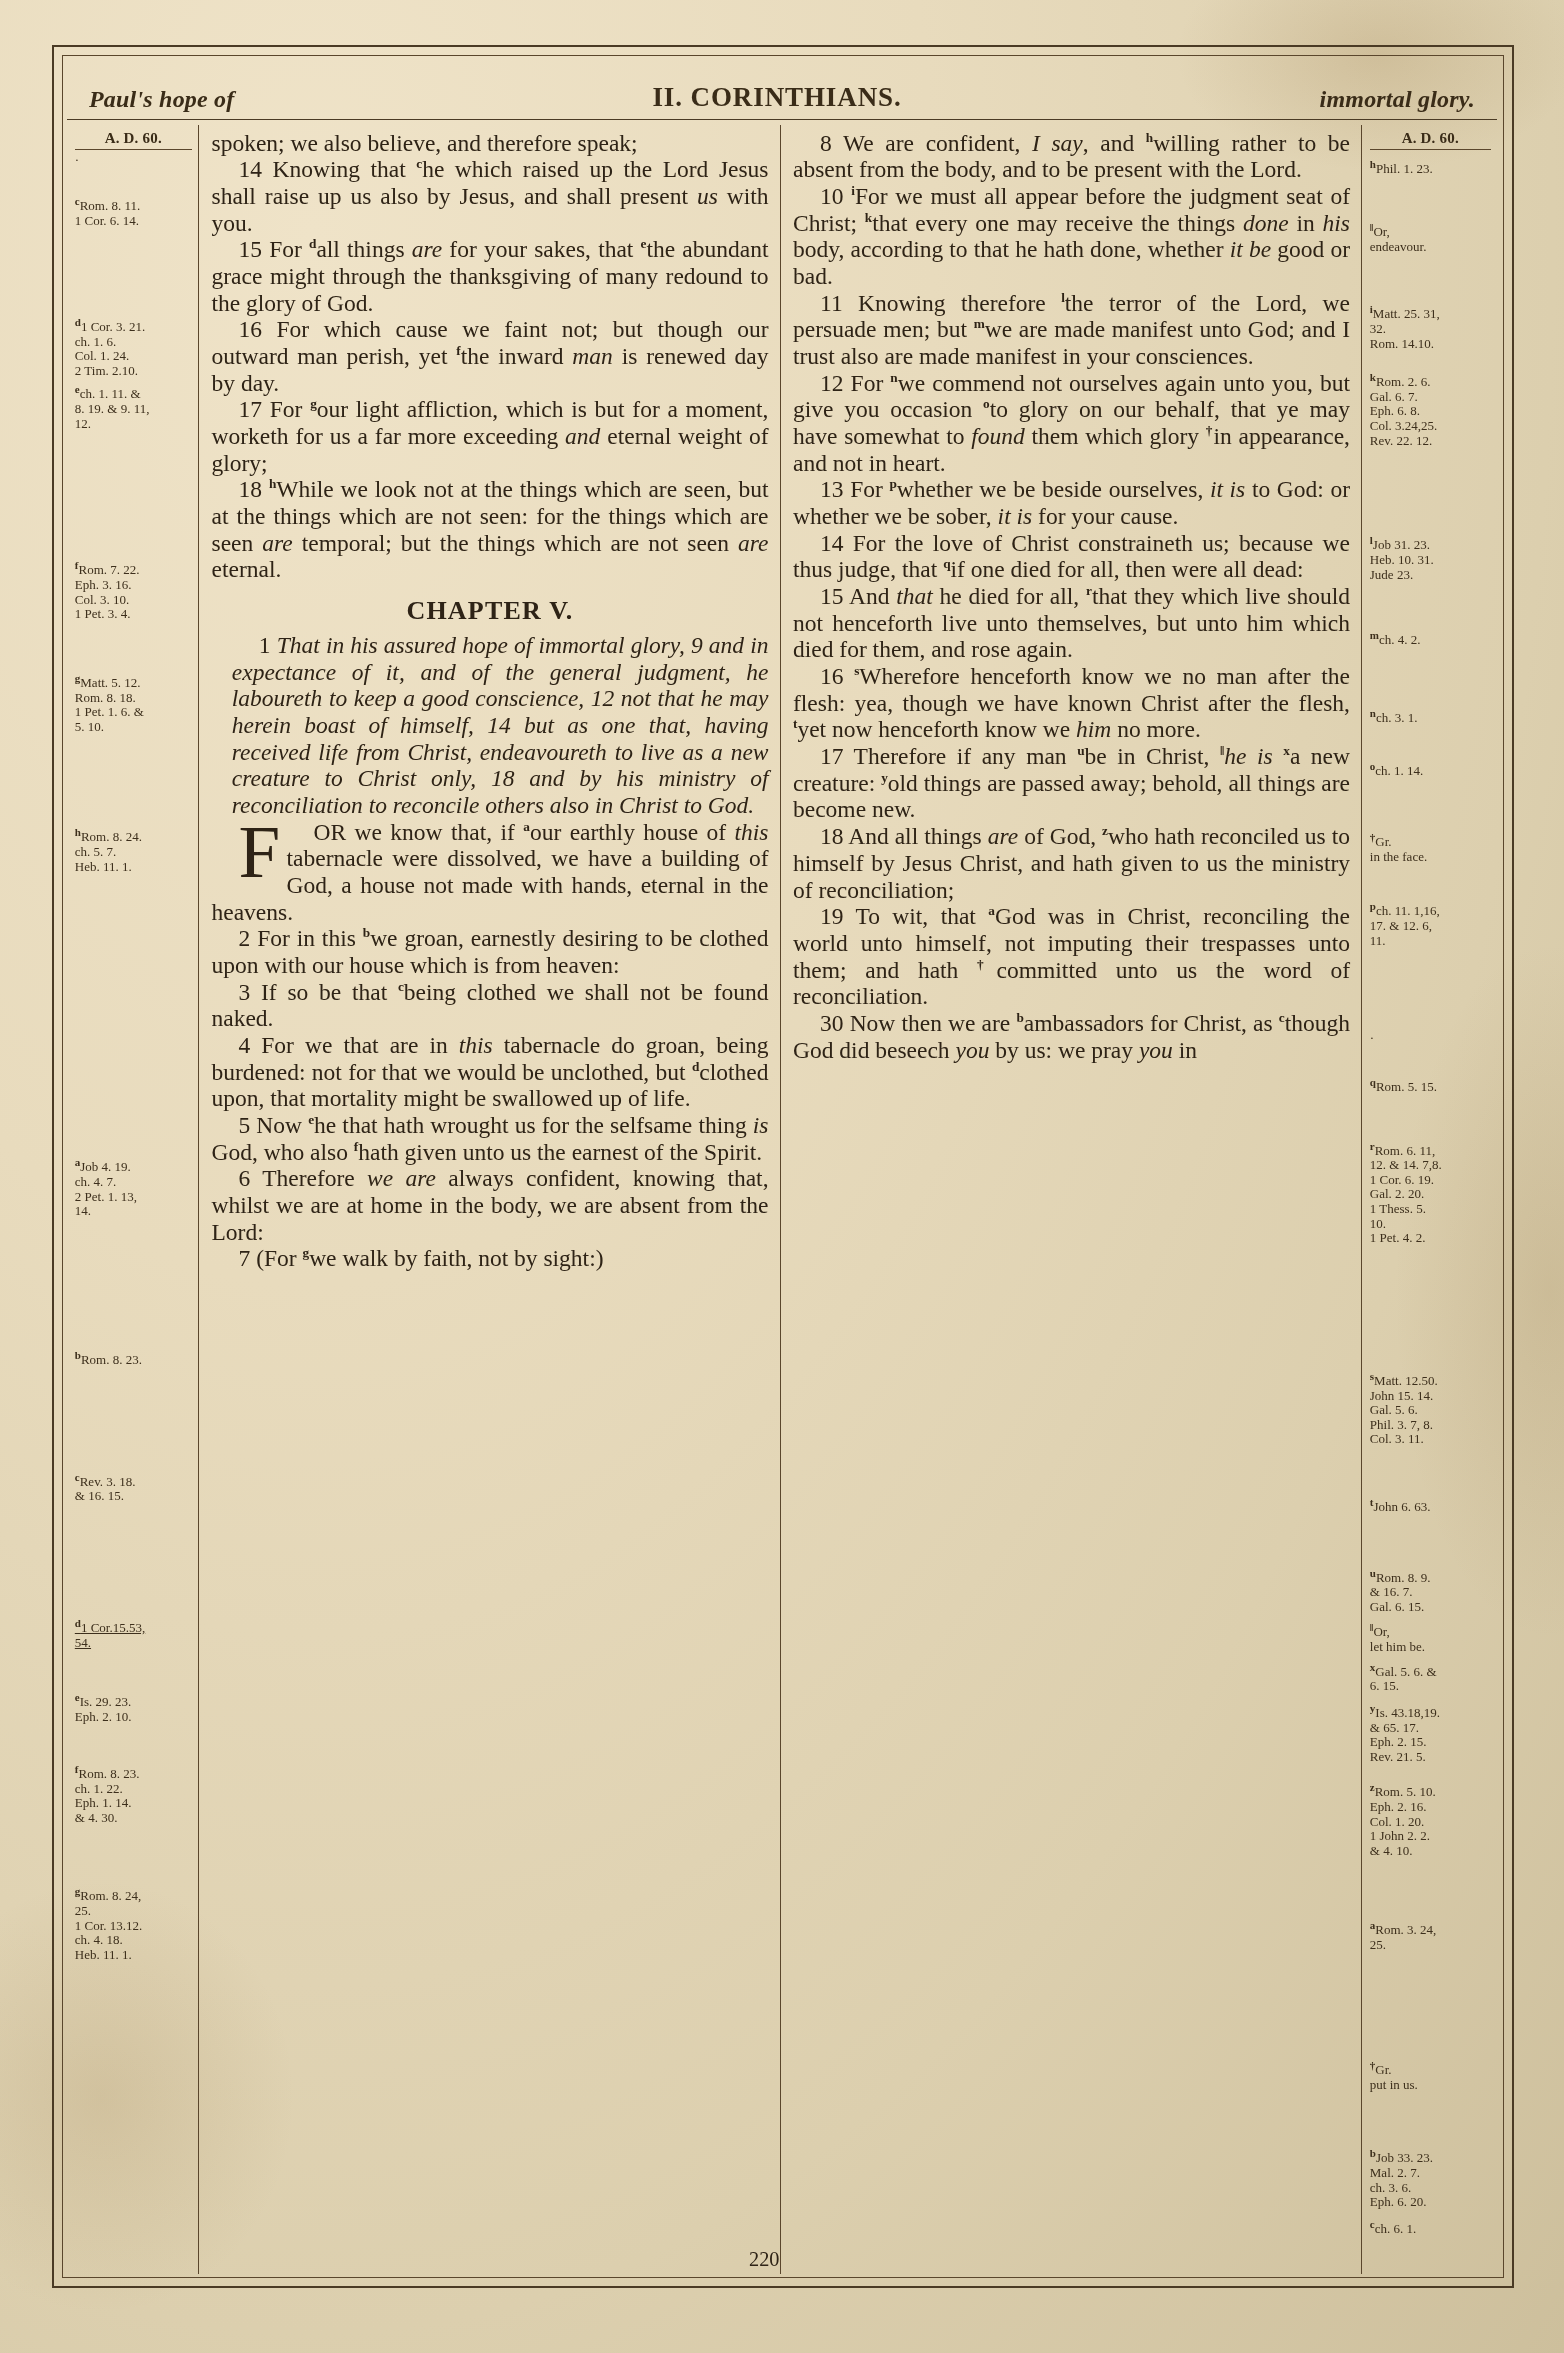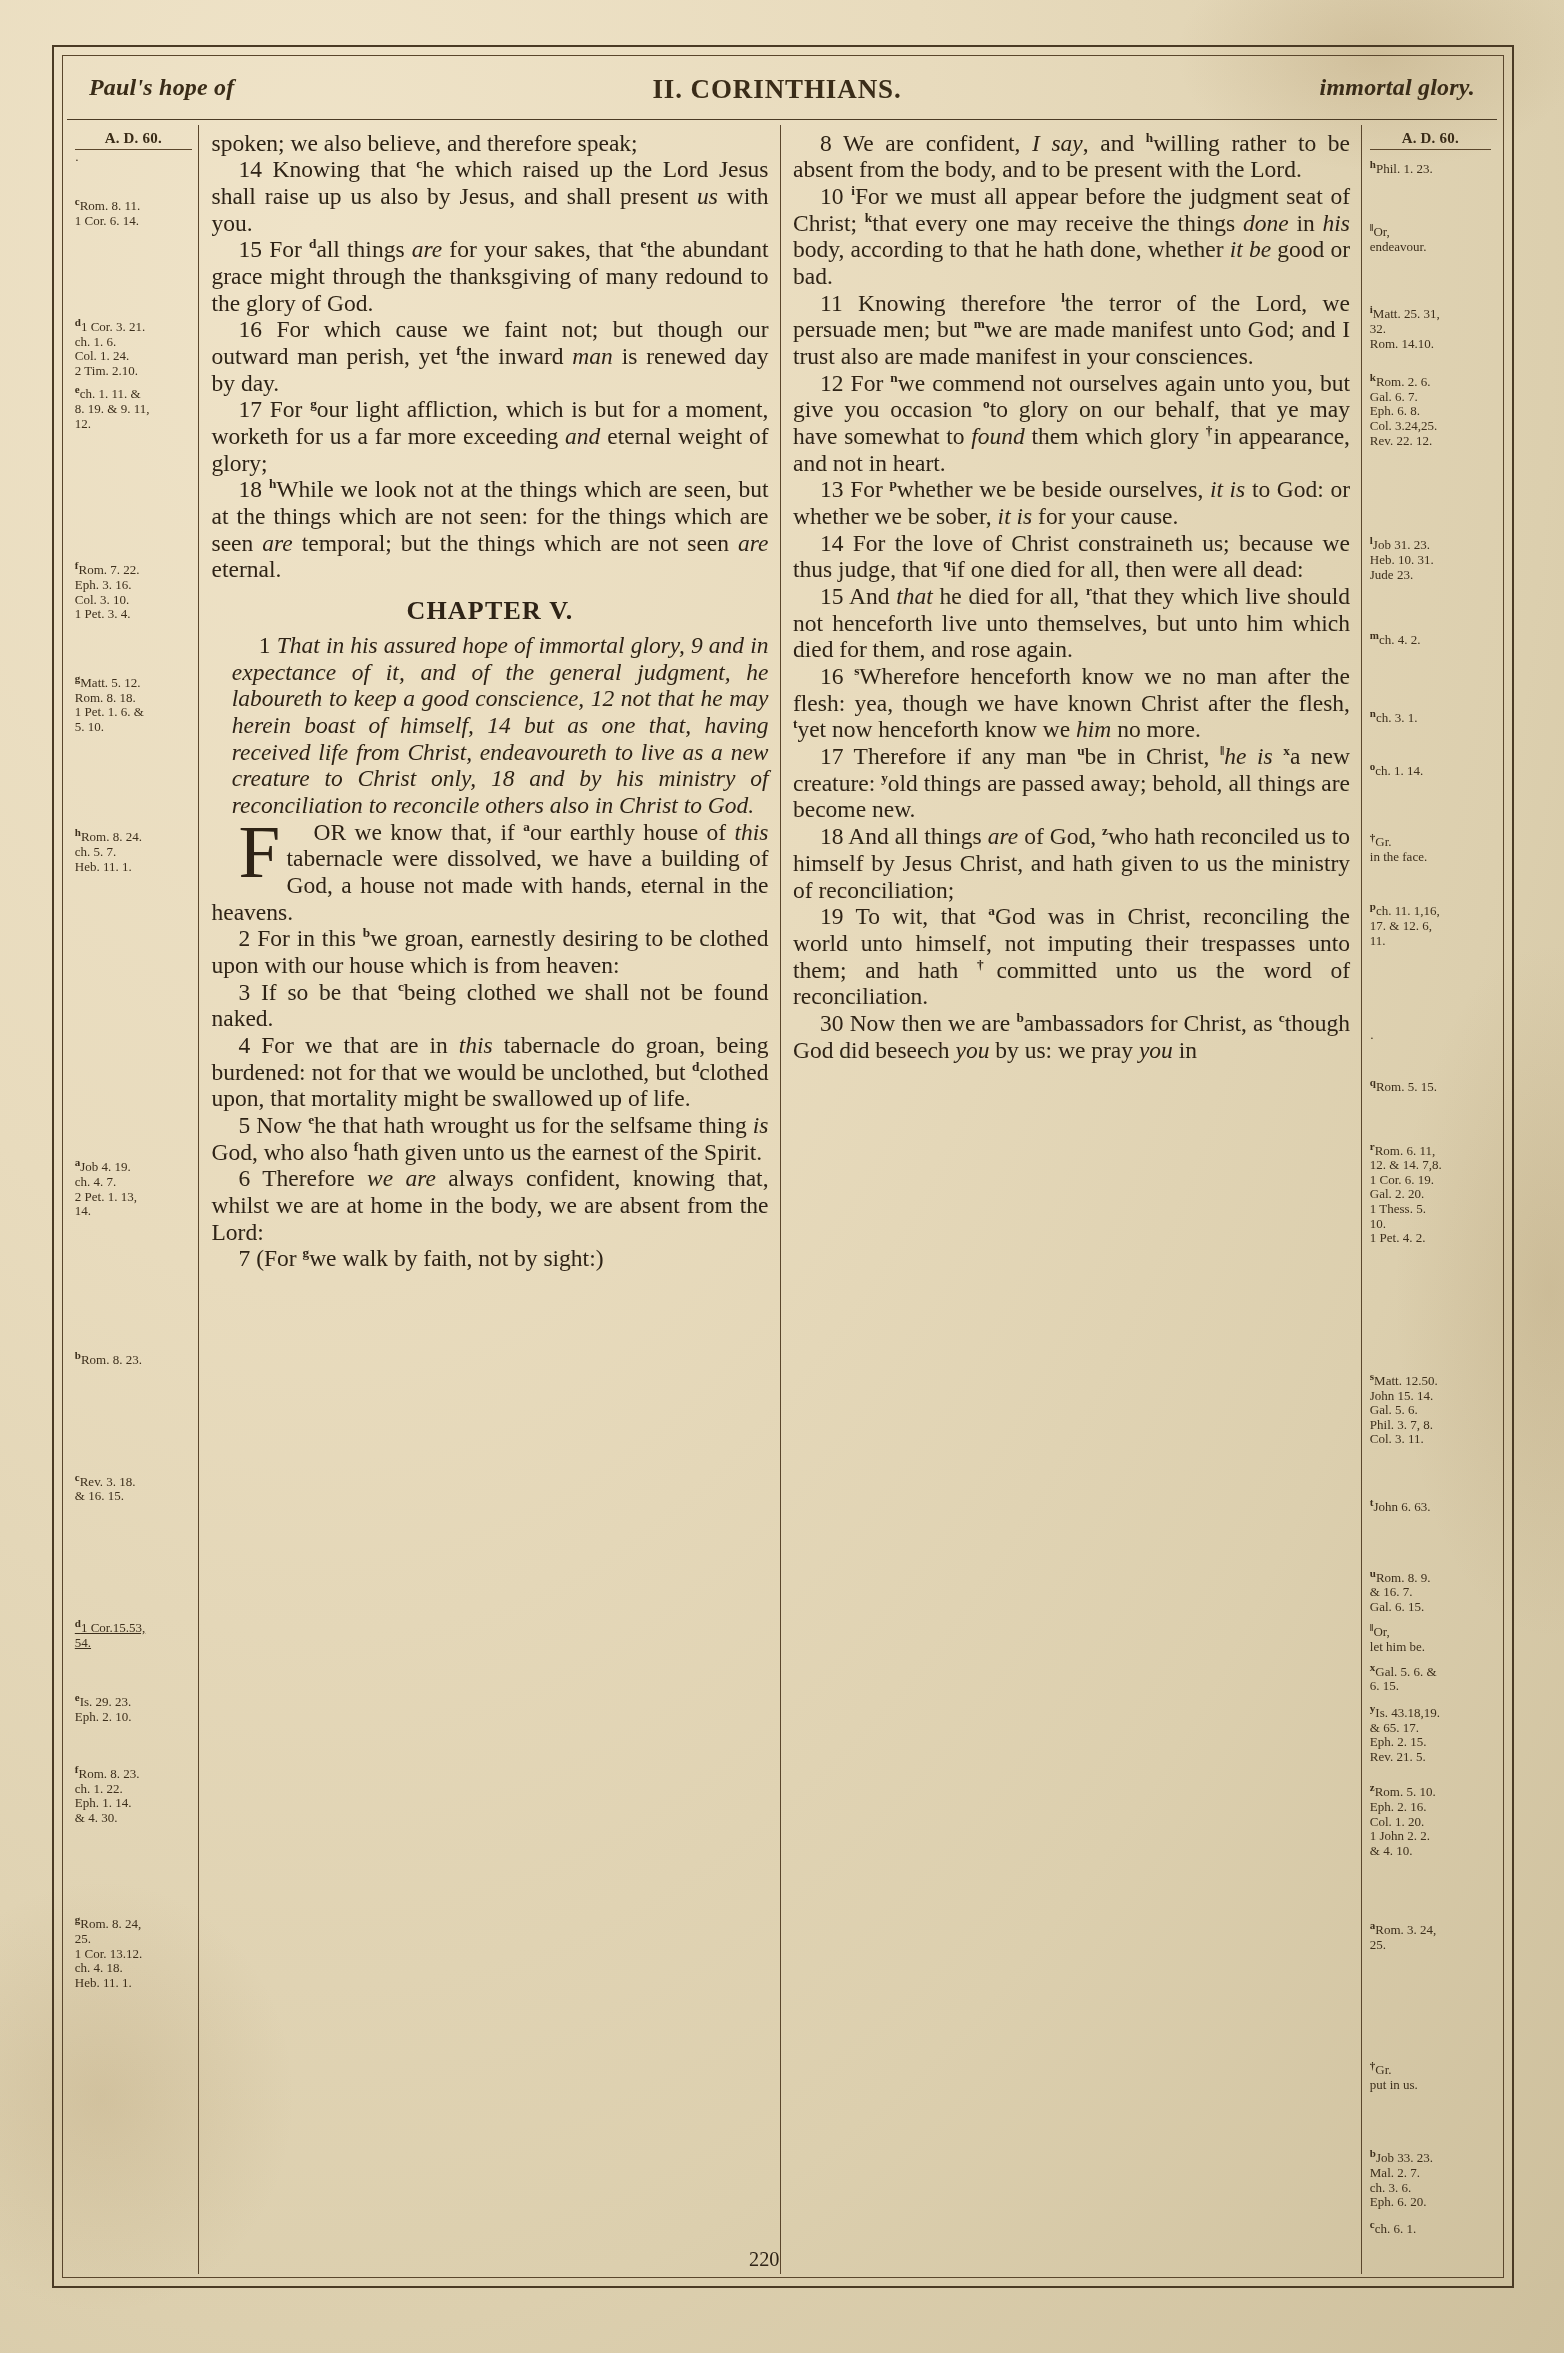--- a/index.html
+++ b/index.html
@@ -45,25 +45,25 @@
     top: 7.8px;
     right: 7.8px;
     bottom: 7.8px;
     border: 0.8px solid #5a462c;
   }
 
   
   .header {
     position: absolute;
     left: 67px;
-    top: 74px;
+    top: 61px;
     width: 1430px;
     height: 52px;
     display: flex;
-    align-items: flex-start;
+    align-items: flex-end;
     justify-content: space-between;
     padding: 0 22px;
     box-sizing: border-box;
   }
   .running-head-left, .running-head-right {
     font-style: italic;
     font-weight: bold;
     font-size: 24px;
     color: #3a2c18;
     letter-spacing: 0.2px;
@@ -228,21 +228,21 @@
           <div class="ref" style="margin-top: 4.7px;"><span class="mk">e</span>ch. 1. 11. &amp;<br>8. 19. &amp; 9. 11,<br>12.</div>
           <div class="ref" style="margin-top: 128px;"><span class="mk">f</span>Rom. 7. 22.<br>Eph. 3. 16.<br>Col. 3. 10.<br>1 Pet. 3. 4.</div>
           <div class="ref" style="margin-top: 50px;"><span class="mk">g</span>Matt. 5. 12.<br>Rom. 8. 18.<br>1 Pet. 1. 6. &amp;<br>5. 10.</div>
           <div class="ref" style="margin-top: 92px;"><span class="mk">h</span>Rom. 8. 24.<br>ch. 5. 7.<br>Heb. 11. 1.</div>
           <div class="ref" style="margin-top: 282px;"><span class="mk">a</span>Job 4. 19.<br>ch. 4. 7.<br>2 Pet. 1. 13,<br>14.</div>
           <div class="ref" style="margin-top: 130px;"><span class="mk">b</span>Rom. 8. 23.</div>
           <div class="ref" style="margin-top: 103px;"><span class="mk">c</span>Rev. 3. 18.<br>&amp; 16. 15.</div>
           <div class="ref" style="margin-top: 113px; text-decoration: underline;"><span class="mk">d</span>1 Cor.15.53,<br>54.</div>
           <div class="ref" style="margin-top: 41px;"><span class="mk">e</span>Is. 29. 23.<br>Eph. 2. 10.</div>
           <div class="ref" style="margin-top: 38px;"><span class="mk">f</span>Rom. 8. 23.<br>ch. 1. 22.<br>Eph. 1. 14.<br>&amp; 4. 30.</div>
-          <div class="ref" style="margin-top: 88px;"><span class="mk">g</span>Rom. 8. 24,<br>25.<br>1 Cor. 13.12.<br>ch. 4. 18.<br>Heb. 11. 1.</div>
+          <div class="ref" style="margin-top: 60px;"><span class="mk">g</span>Rom. 8. 24,<br>25.<br>1 Cor. 13.12.<br>ch. 4. 18.<br>Heb. 11. 1.</div>
         </div>
     </div>
 
     <div class="vrule"></div>
 
     <div class="textcol">
       <div id="left-text">
           <p class="cont">spoken; we also believe, and therefore speak;</p>
           <p><span class="vn">14</span> Knowing that <sup class="note">c</sup>he which raised up the Lord Jesus shall raise up us also by Jesus, and shall present <i>us</i> with you.</p>
           <p><span class="vn">15</span> For <sup class="note">d</sup>all things <i>are</i> for your sakes, that <sup class="note">e</sup>the abundant grace might through the thanksgiving of many redound to the glory of God.</p>

